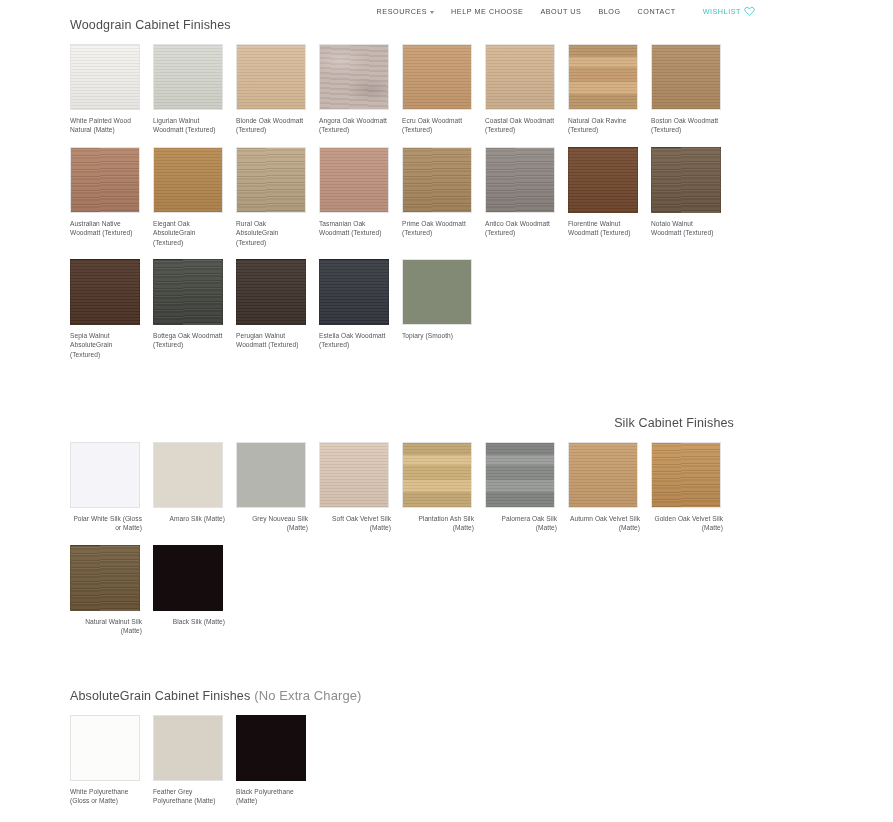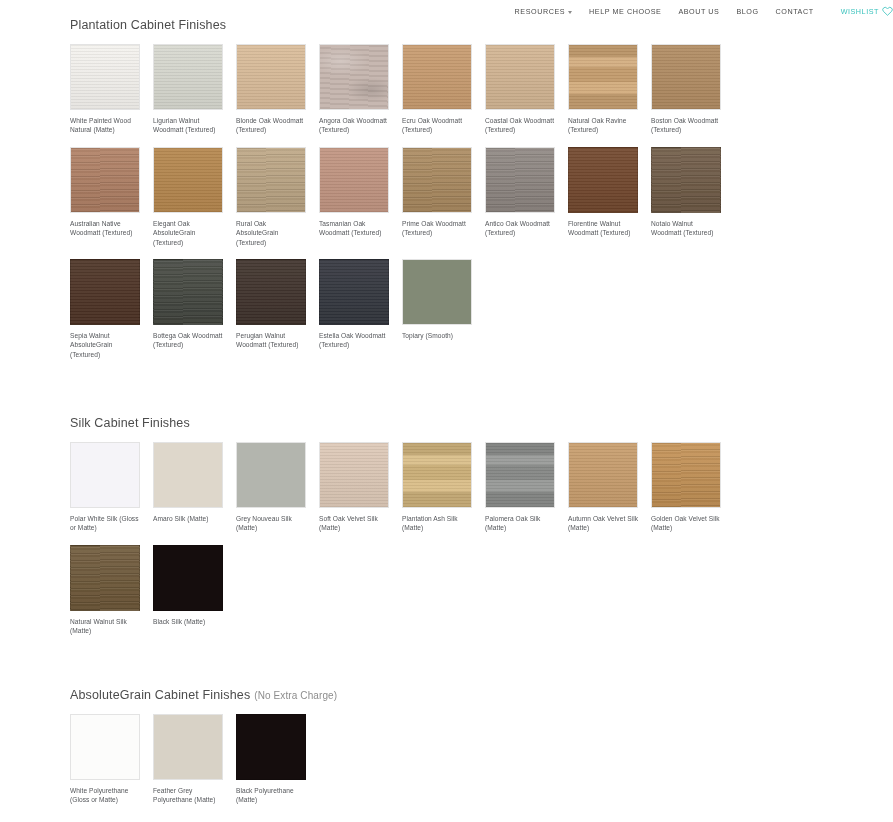--- a/index.html
+++ b/index.html
@@ -19,20 +19,21 @@
   
   .topnav {
     position: absolute;
     top: 0;
     left: 0;
     width: 893px;
     height: 22px;
     display: flex;
     align-items: center;
     justify-content: flex-end;
+    padding-right: 138px;
     box-sizing: border-box;
   }
   .nav-list {
     display: flex;
     align-items: center;
     gap: 17px;
   }
   .nav-item {
     font-size: 7.2px;
     letter-spacing: 0.55px;
@@ -77,21 +78,21 @@
     padding-left: 70px;
   }
   .section-title {
     font-size: 12.5px;
     font-weight: 400;
     color: #4c4c4c;
     letter-spacing: 0.15px;
     margin: 0;
   }
   .section-note {
-    font-size: 10px;
+    font-size: 13px;
     color: #8d8d8d;
     margin-left: 4px;
     letter-spacing: 0.1px;
   }
   .swatch-cell {
     width: 83px;
     margin-right: 0px;
     box-sizing: border-box;
   }
   .swatch-cell + .swatch-cell { margin-left: 0; }
@@ -111,21 +112,21 @@
     font-size: 6.6px;
     line-height: 9.4px;
     color: #54565a;
     margin-top: 6px;
     width: 72px;
     letter-spacing: 0.05px;
   }
 
   
   #woodgrain-section { position: absolute; top: 18px; left: 0; }
-  #silk-section      { position: absolute; top: 416px; left: 0; }
+  #silk-section      { position: absolute; top: 416px; left: 0; text-align: right; }
   #poly-section      { position: absolute; top: 688px; left: 0; }
 
   .row { display: flex; margin-top: 12px; }
   .row.first { margin-top: 12px; }
 </style>
 </head>
 <body>
 
 <div class="topnav">
   <div class="nav-list" id="nav-list">
@@ -149,21 +150,21 @@
         <span>WISHLIST</span>
         <span class="heart-icon"><svg viewBox="0 0 24 22" width="11" height="10">
             <path d="M12 20.5 3.2 12a5.2 5.2 0 1 1 7.4-7.3L12 6.1l1.4-1.4A5.2 5.2 0 1 1 20.8 12z" fill="none" stroke="#39c2bd" stroke-width="1.8"></path>
           </svg></span>
       </div>
     </div>
 </div>
 
 <div class="content">
   <div class="section" id="woodgrain-section">
-      <h2 class="section-title"><span>Plantation Cabinet Finishes</span></h2>
+      <h2 class="section-title"><span>Woodgrain Cabinet Finishes</span></h2>
       <div class="row first">
         <div class="swatch-cell">
           <div class="swatch-wrap">
             <div class="swatch" style="background: repeating-linear-gradient(rgba(0, 0, 0, 0.055) 0px, rgba(0, 0, 0, 0.055) 1px, rgba(255, 255, 255, 0.043) 1px, rgba(255, 255, 255, 0.043) 3px), linear-gradient(rgba(255, 255, 255, 0.05), rgba(0, 0, 0, 0.06)), rgb(244, 242, 238);"></div>
           </div>
           <div class="swatch-label">White Painted Wood Natural (Matte)</div>
         </div>
         <div class="swatch-cell">
           <div class="swatch-wrap">
             <div class="swatch" style="background: repeating-linear-gradient(rgba(0, 0, 0, 0.055) 0px, rgba(0, 0, 0, 0.055) 1px, rgba(255, 255, 255, 0.043) 1px, rgba(255, 255, 255, 0.043) 3px), linear-gradient(rgba(255, 255, 255, 0.05), rgba(0, 0, 0, 0.06)), rgb(215, 216, 207);"></div>

